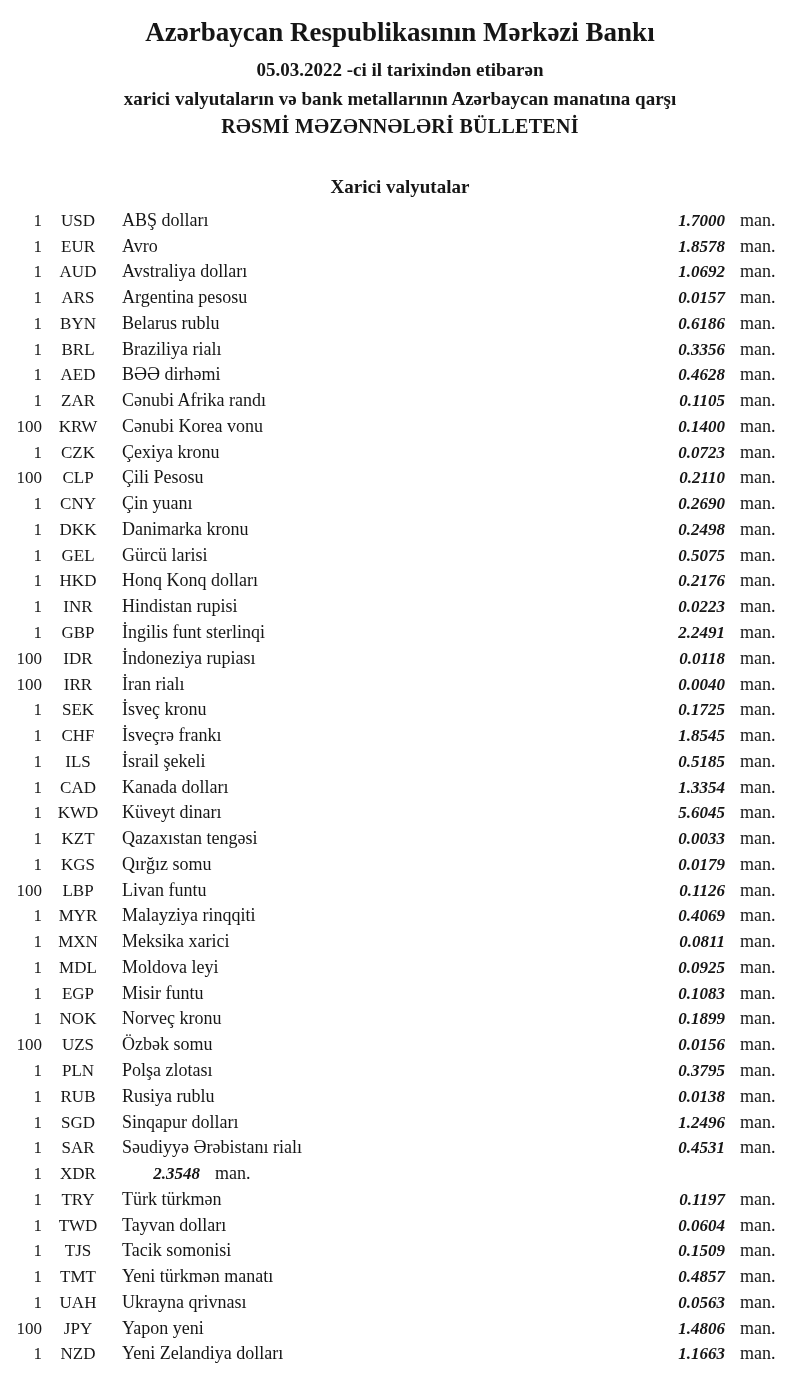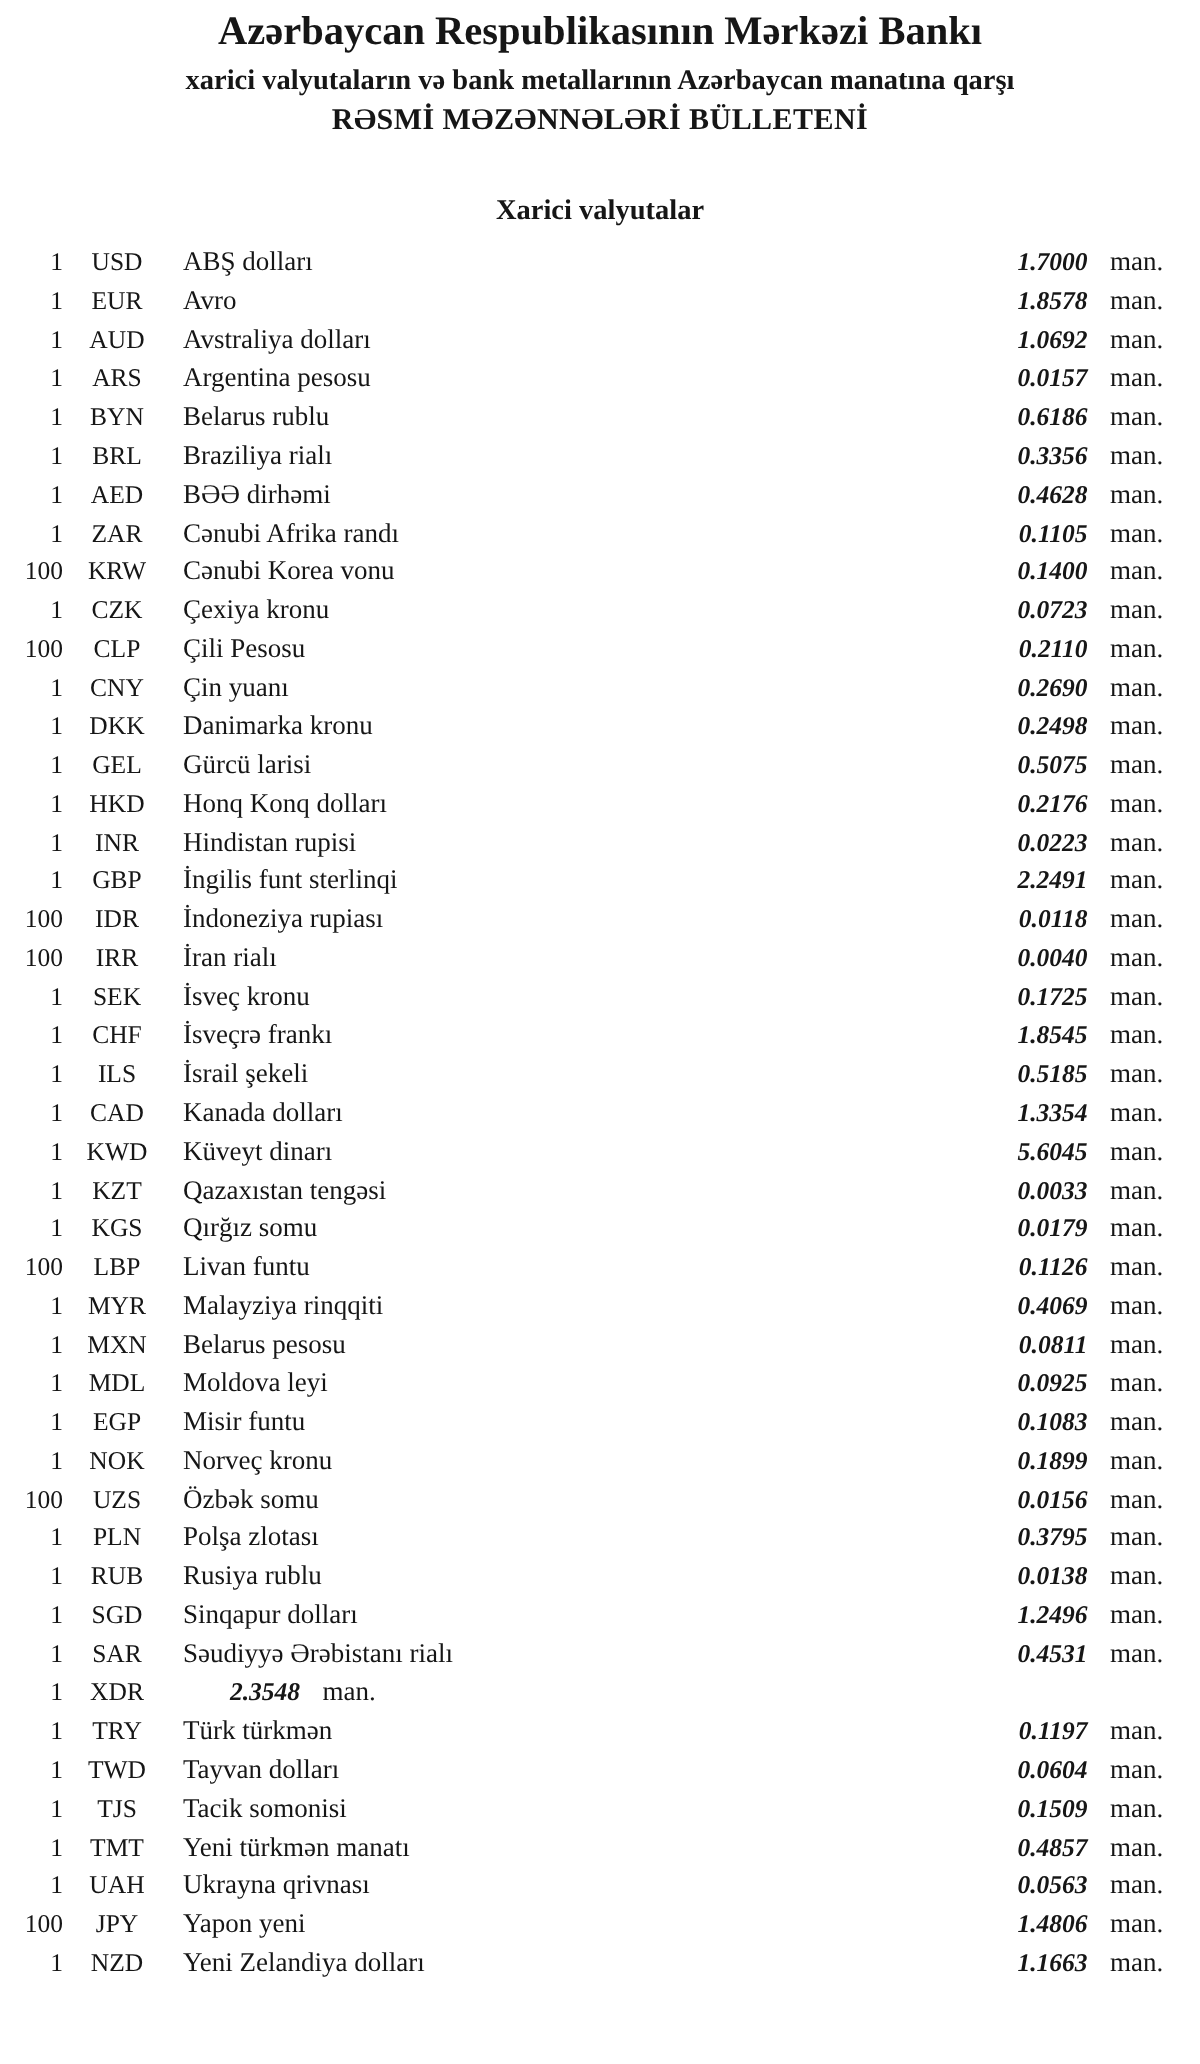--- a/index.html
+++ b/index.html
@@ -11,21 +11,21 @@
     position: relative;
     width: 800px;
     height: 1376px;
     margin: 0 auto;
     background: #ffffff;
     color: #161616;
     font-family: "Liberation Serif", "DejaVu Serif", serif;
     overflow: hidden;
   }
   .doc-header {
-    padding-top: 4px;
+    padding-top: 16px;
     text-align: center;
   }
   .bank-name {
     font-size: 27px;
     font-weight: bold;
     line-height: 1.25;
   }
   .date-line {
     margin-top: 7px;
     font-size: 19px;
@@ -93,20 +93,21 @@
     font-size: 18px;
   }
 </style>
 </head>
 <body>
 
 <div class="page" style="color: rgb(22, 22, 22); background: rgb(255, 255, 255);">
 
   <header class="doc-header">
     <div class="bank-name">Azərbaycan Respublikasının Mərkəzi Bankı</div>
+    <div class="date-line">05.03.2022 -ci il tarixindən etibarən</div>
     <div class="subject-line">xarici valyutaların və bank metallarının Azərbaycan manatına qarşı</div>
     <div class="bulletin-title">RƏSMİ MƏZƏNNƏLƏRİ BÜLLETENİ</div>
   </header>
 
   <div class="section-title">Xarici valyutalar</div>
 
   <div class="rates-table" id="rows-container">
     <div class="row">
       <span class="qty">1</span>
       <span class="code">USD</span>
@@ -327,21 +328,21 @@
       <span class="qty">1</span>
       <span class="code">MYR</span>
       <span class="name">Malayziya rinqqiti</span>
       <span class="rate">0.4069</span>
       <span class="unit">man.</span>
     </div>
 
     <div class="row">
       <span class="qty">1</span>
       <span class="code">MXN</span>
-      <span class="name">Belarus pesosu</span>
+      <span class="name">Meksika xarici</span>
       <span class="rate">0.0811</span>
       <span class="unit">man.</span>
     </div>
 
     <div class="row">
       <span class="qty">1</span>
       <span class="code">MDL</span>
       <span class="name">Moldova leyi</span>
       <span class="rate">0.0925</span>
       <span class="unit">man.</span>

